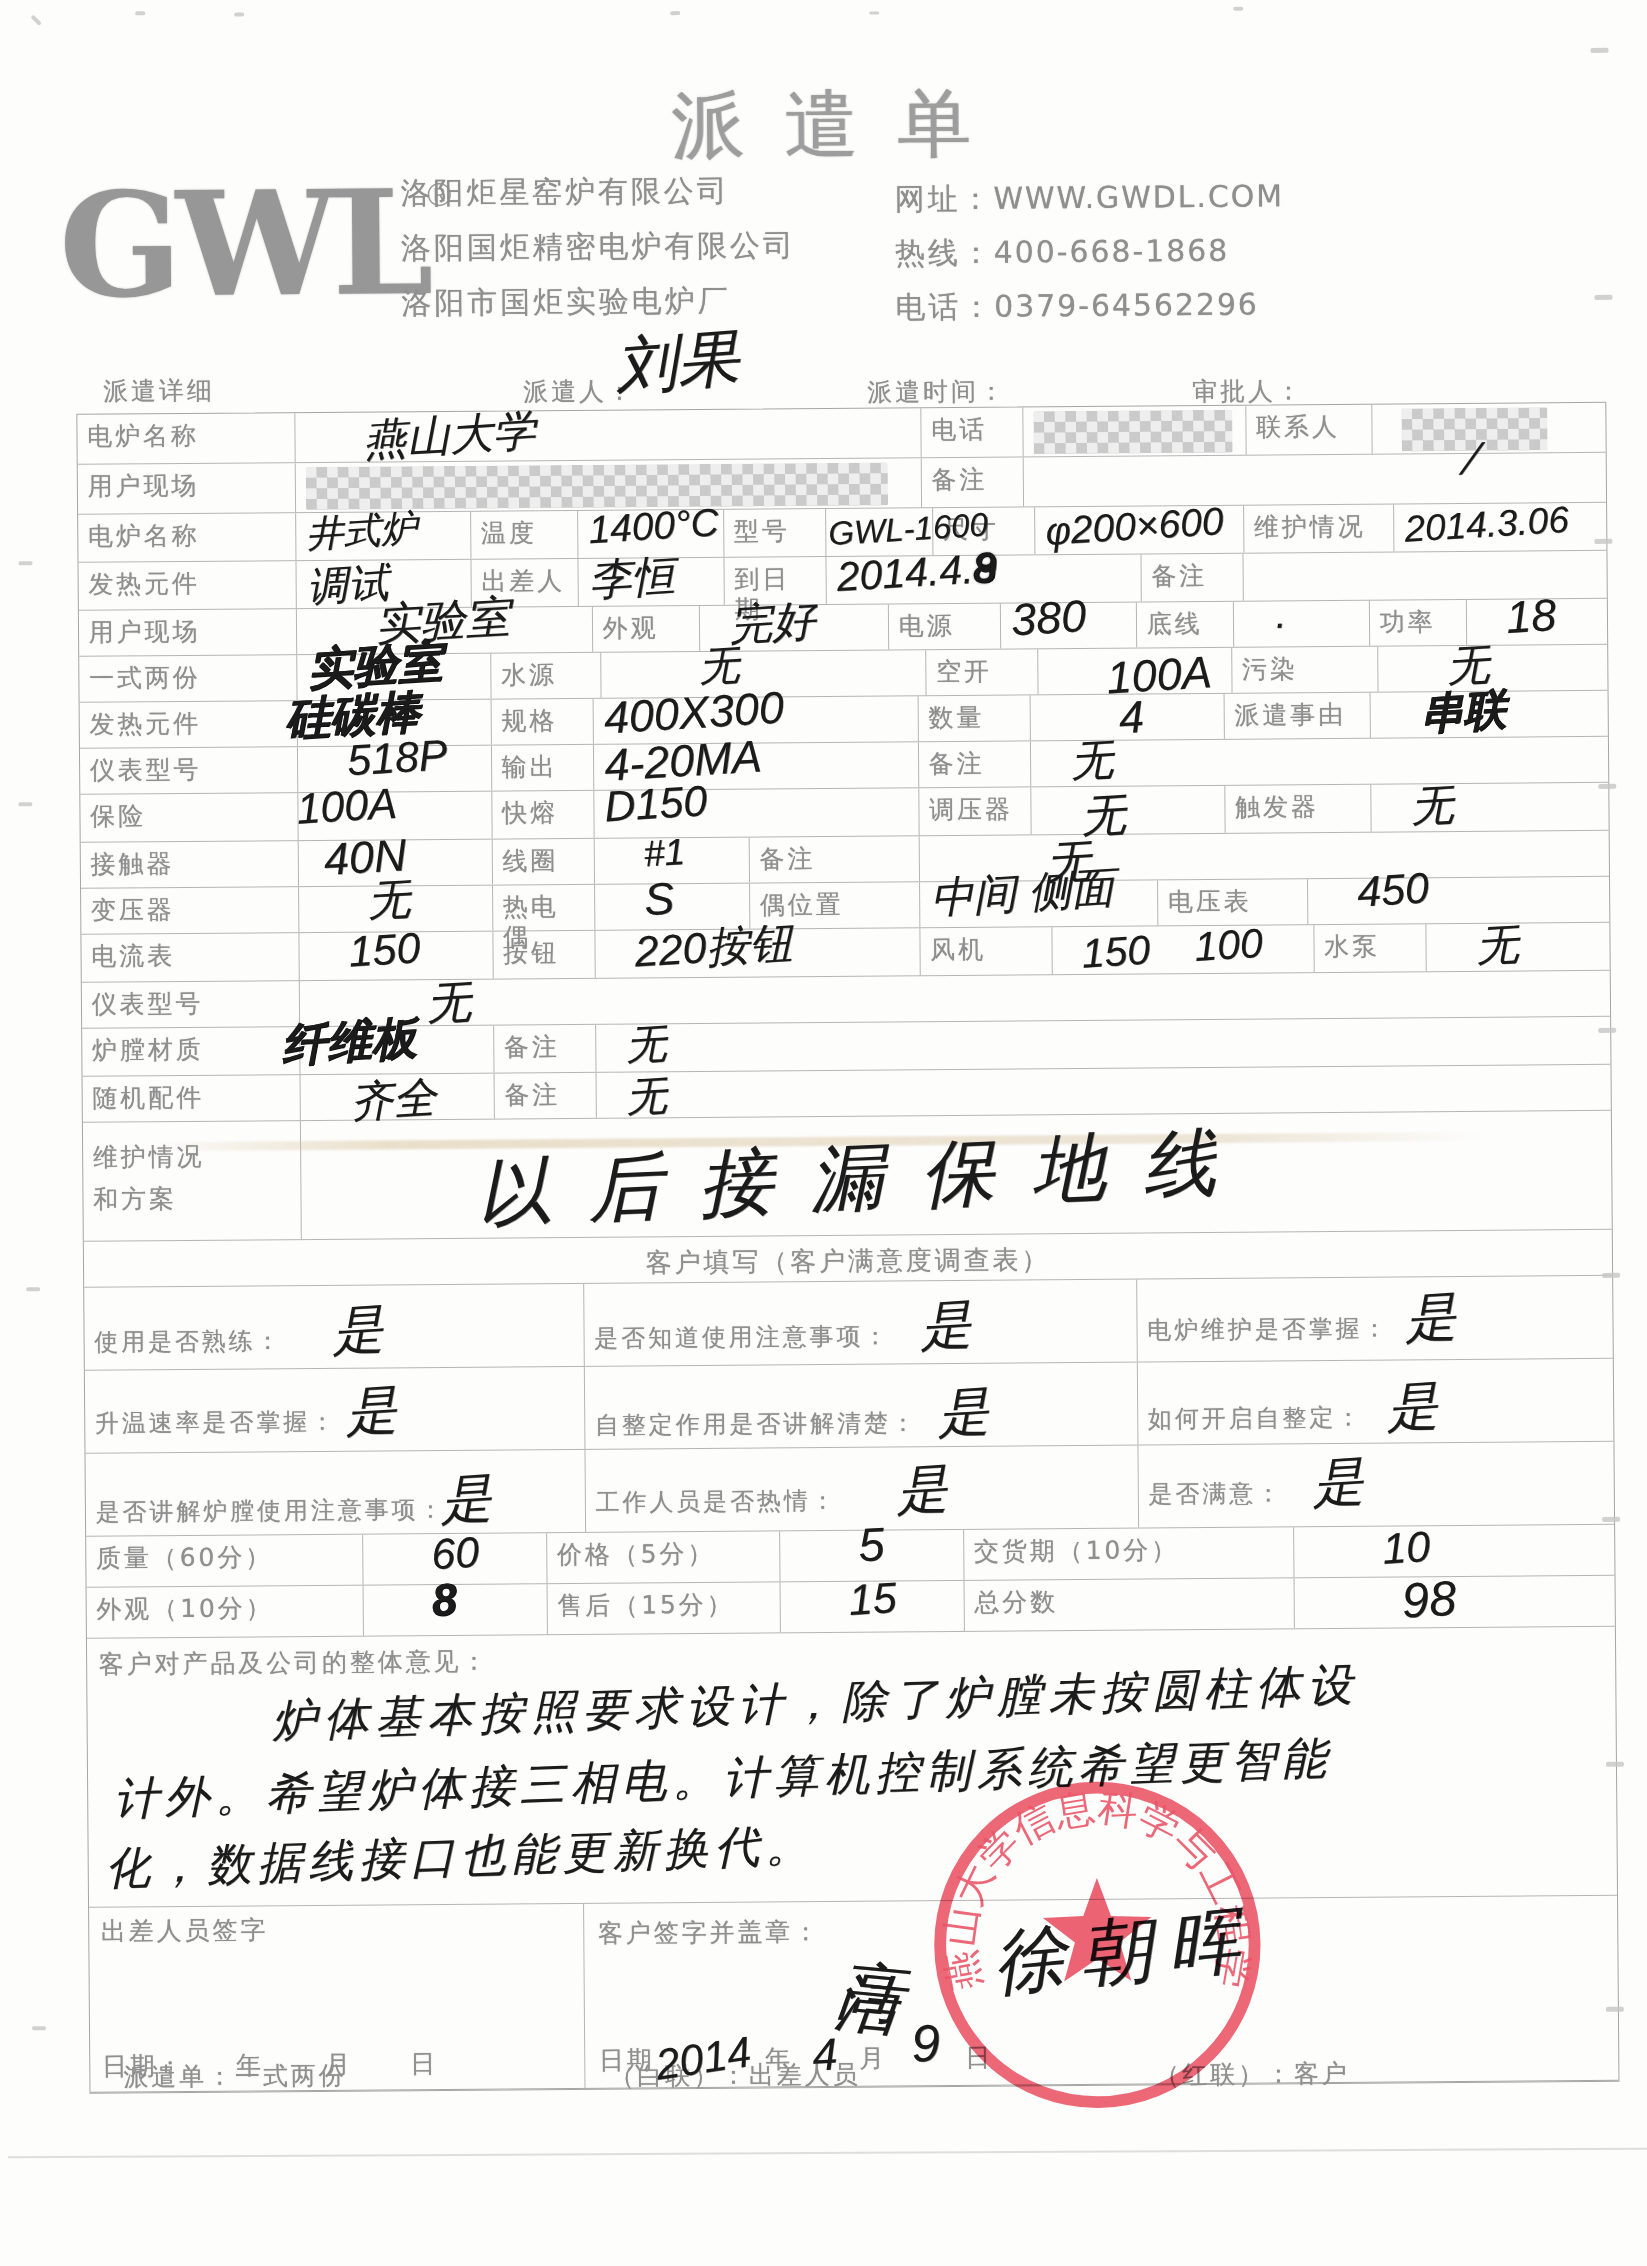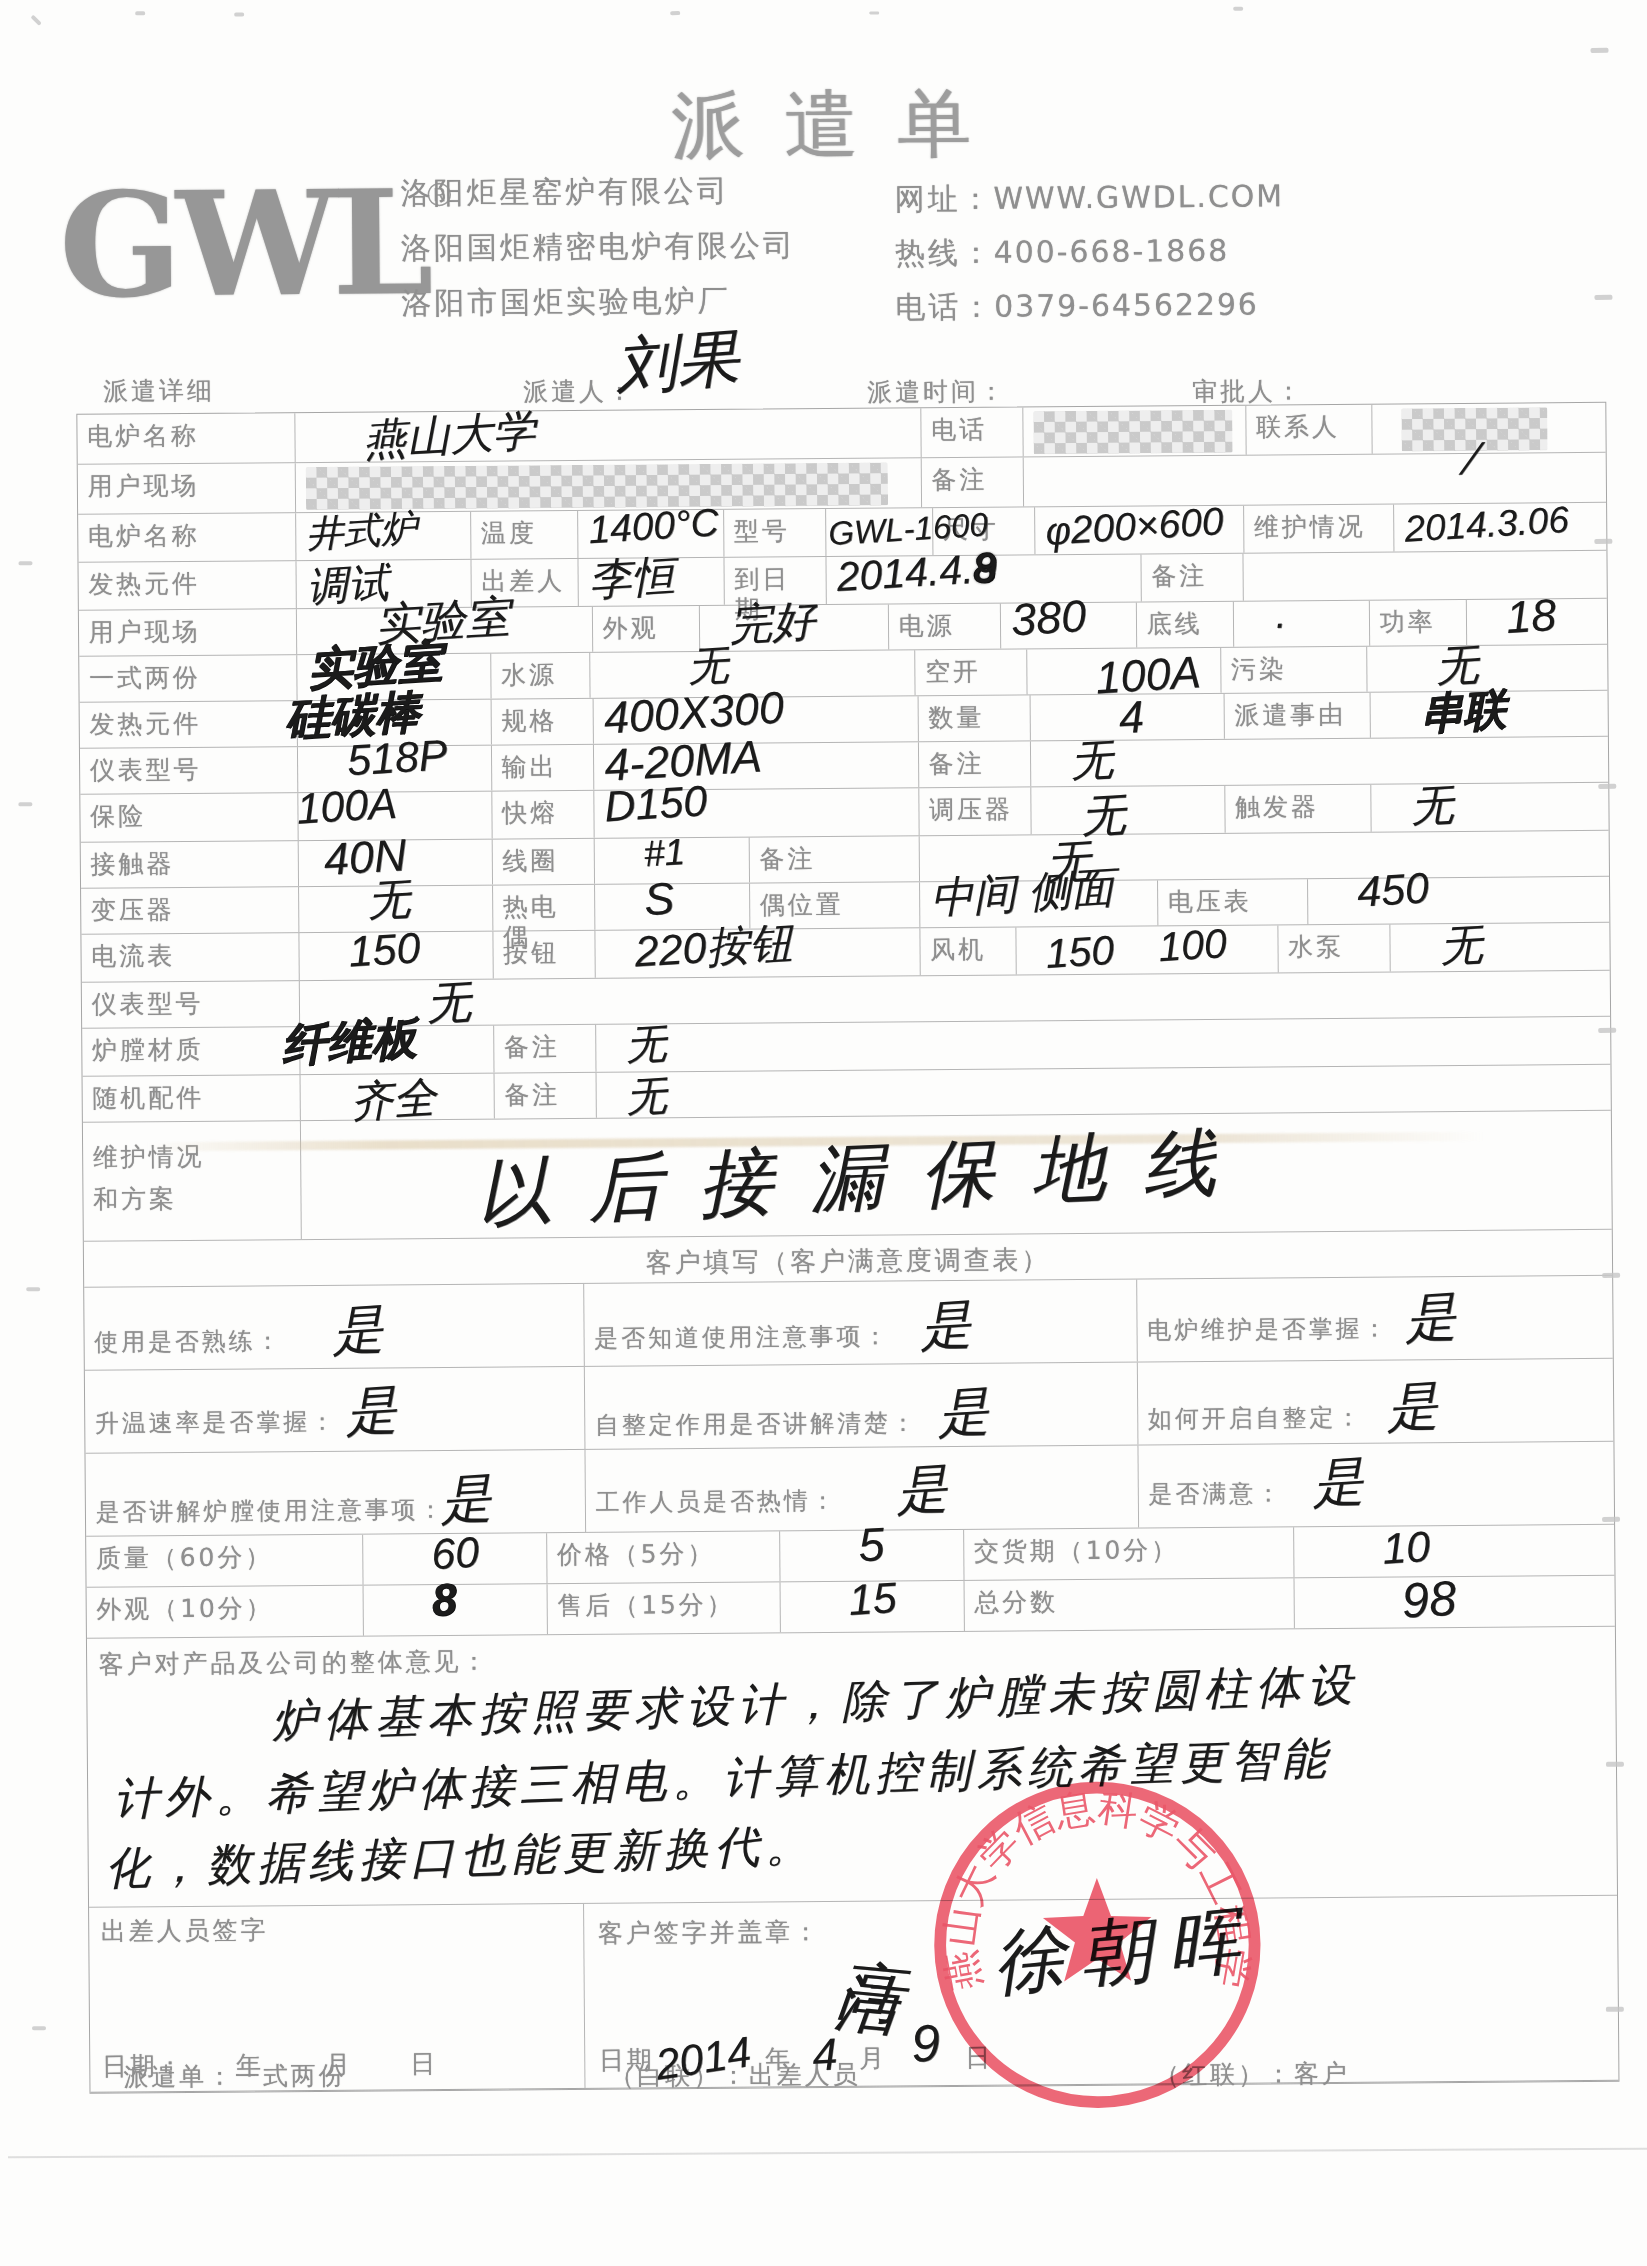--- a/index.html
+++ b/index.html
@@ -117,21 +117,21 @@
       <div class="c vc" style="width:136px;"><span class="hw" style="font-size:45px;margin-top:-9.7px;">380</span></div>
       <div class="c pr prl" style="width:97px;"><span>底线</span></div>
       <div class="c vc" style="width:136px;"><span class="hw" style="font-size:39px;margin-left:29px;">·</span></div>
       <div class="c pr prl" style="width:97px;"><span>功率</span></div>
       <div class="c vc" style="width:141px;"><span class="hw" style="font-size:45px;margin-left:29px;margin-top:-7.8px;">18</span></div>
     </div>
 
     <div class="row" style="height:45px;">
       <div class="c pr prl" style="width:218px;"><span>一式两份</span></div>
       <div class="c vc" style="width:194px;"><span class="hw heavy" style="font-size:45px;margin-top:-13.6px;">实验室</span></div>
-      <div class="c pr prl" style="width:99px;"><span>水源</span></div>
+      <div class="c pr prl" style="width:110px;"><span>水源</span></div>
       <div class="c vc" style="width:325px;"><span class="hw" style="font-size:41px;margin-left:87px;margin-top:-7.8px;">无</span></div>
       <div class="c pr prl" style="width:112px;"><span>空开</span></div>
       <div class="c vc" style="width:194px;"><span class="hw" style="font-size:45px;margin-left:58px;margin-top:1.9px;">100A</span></div>
       <div class="c pr prl" style="width:146px;"><span>污染</span></div>
       <div class="c vc" style="width:238px;"><span class="hw" style="font-size:43px;margin-left:58px;margin-top:-3.9px;">无</span></div>
     </div>
 
     <div class="row" style="height:45px;">
       <div class="c pr prl" style="width:218px;"><span>发热元件</span></div>
       <div class="c vc" style="width:194px;"><span class="hw heavy" style="font-size:45px;margin-left:-23px;margin-top:-9.7px;">硅碳棒</span></div>
@@ -181,21 +181,21 @@
       <div class="c vc" style="width:238px;"><span class="hw" style="font-size:43px;margin-top:-11.6px;">中间 侧面</span></div>
       <div class="c pr prl" style="width:150px;"><span>电压表</span></div>
       <div class="c vc" style="width:301px;"><span class="hw" style="font-size:43px;margin-left:39px;margin-top:-11.6px;">450</span></div>
     </div>
 
     <div class="row" style="height:47px;">
       <div class="c pr prl" style="width:218px;"><span>电流表</span></div>
       <div class="c vc" style="width:194px;"><span class="hw" style="font-size:43px;margin-left:39px;margin-top:-5.8px;">150</span></div>
       <div class="c pr prl" style="width:102px;"><span>按钮</span></div>
       <div class="c vc" style="width:325px;"><span class="hw" style="font-size:43px;margin-left:29px;margin-top:-5.8px;">220按钮</span></div>
-      <div class="c pr prl" style="width:96px;"><span>风机</span></div>
+      <div class="c pr prl" style="width:132px;"><span>风机</span></div>
       <div class="c vc" style="width:262px;"><span class="hw" style="font-size:41px;word-spacing:33px;margin-left:19.4px;">150 100</span></div>
       <div class="c pr prl" style="width:112px;"><span>水泵</span></div>
       <div class="c vc" style="width:204px;"><span class="hw" style="font-size:43px;margin-left:39px;margin-top:-1.9px;">无</span></div>
     </div>
 
     <div class="row" style="height:45px;">
       <div class="c pr prl" style="width:218px;"><span>仪表型号</span></div>
       <div class="c vc" style="width:1310px;"><span class="hw" style="font-size:45px;margin-left:116px;margin-top:-1.9px;">无</span></div>
     </div>
 

